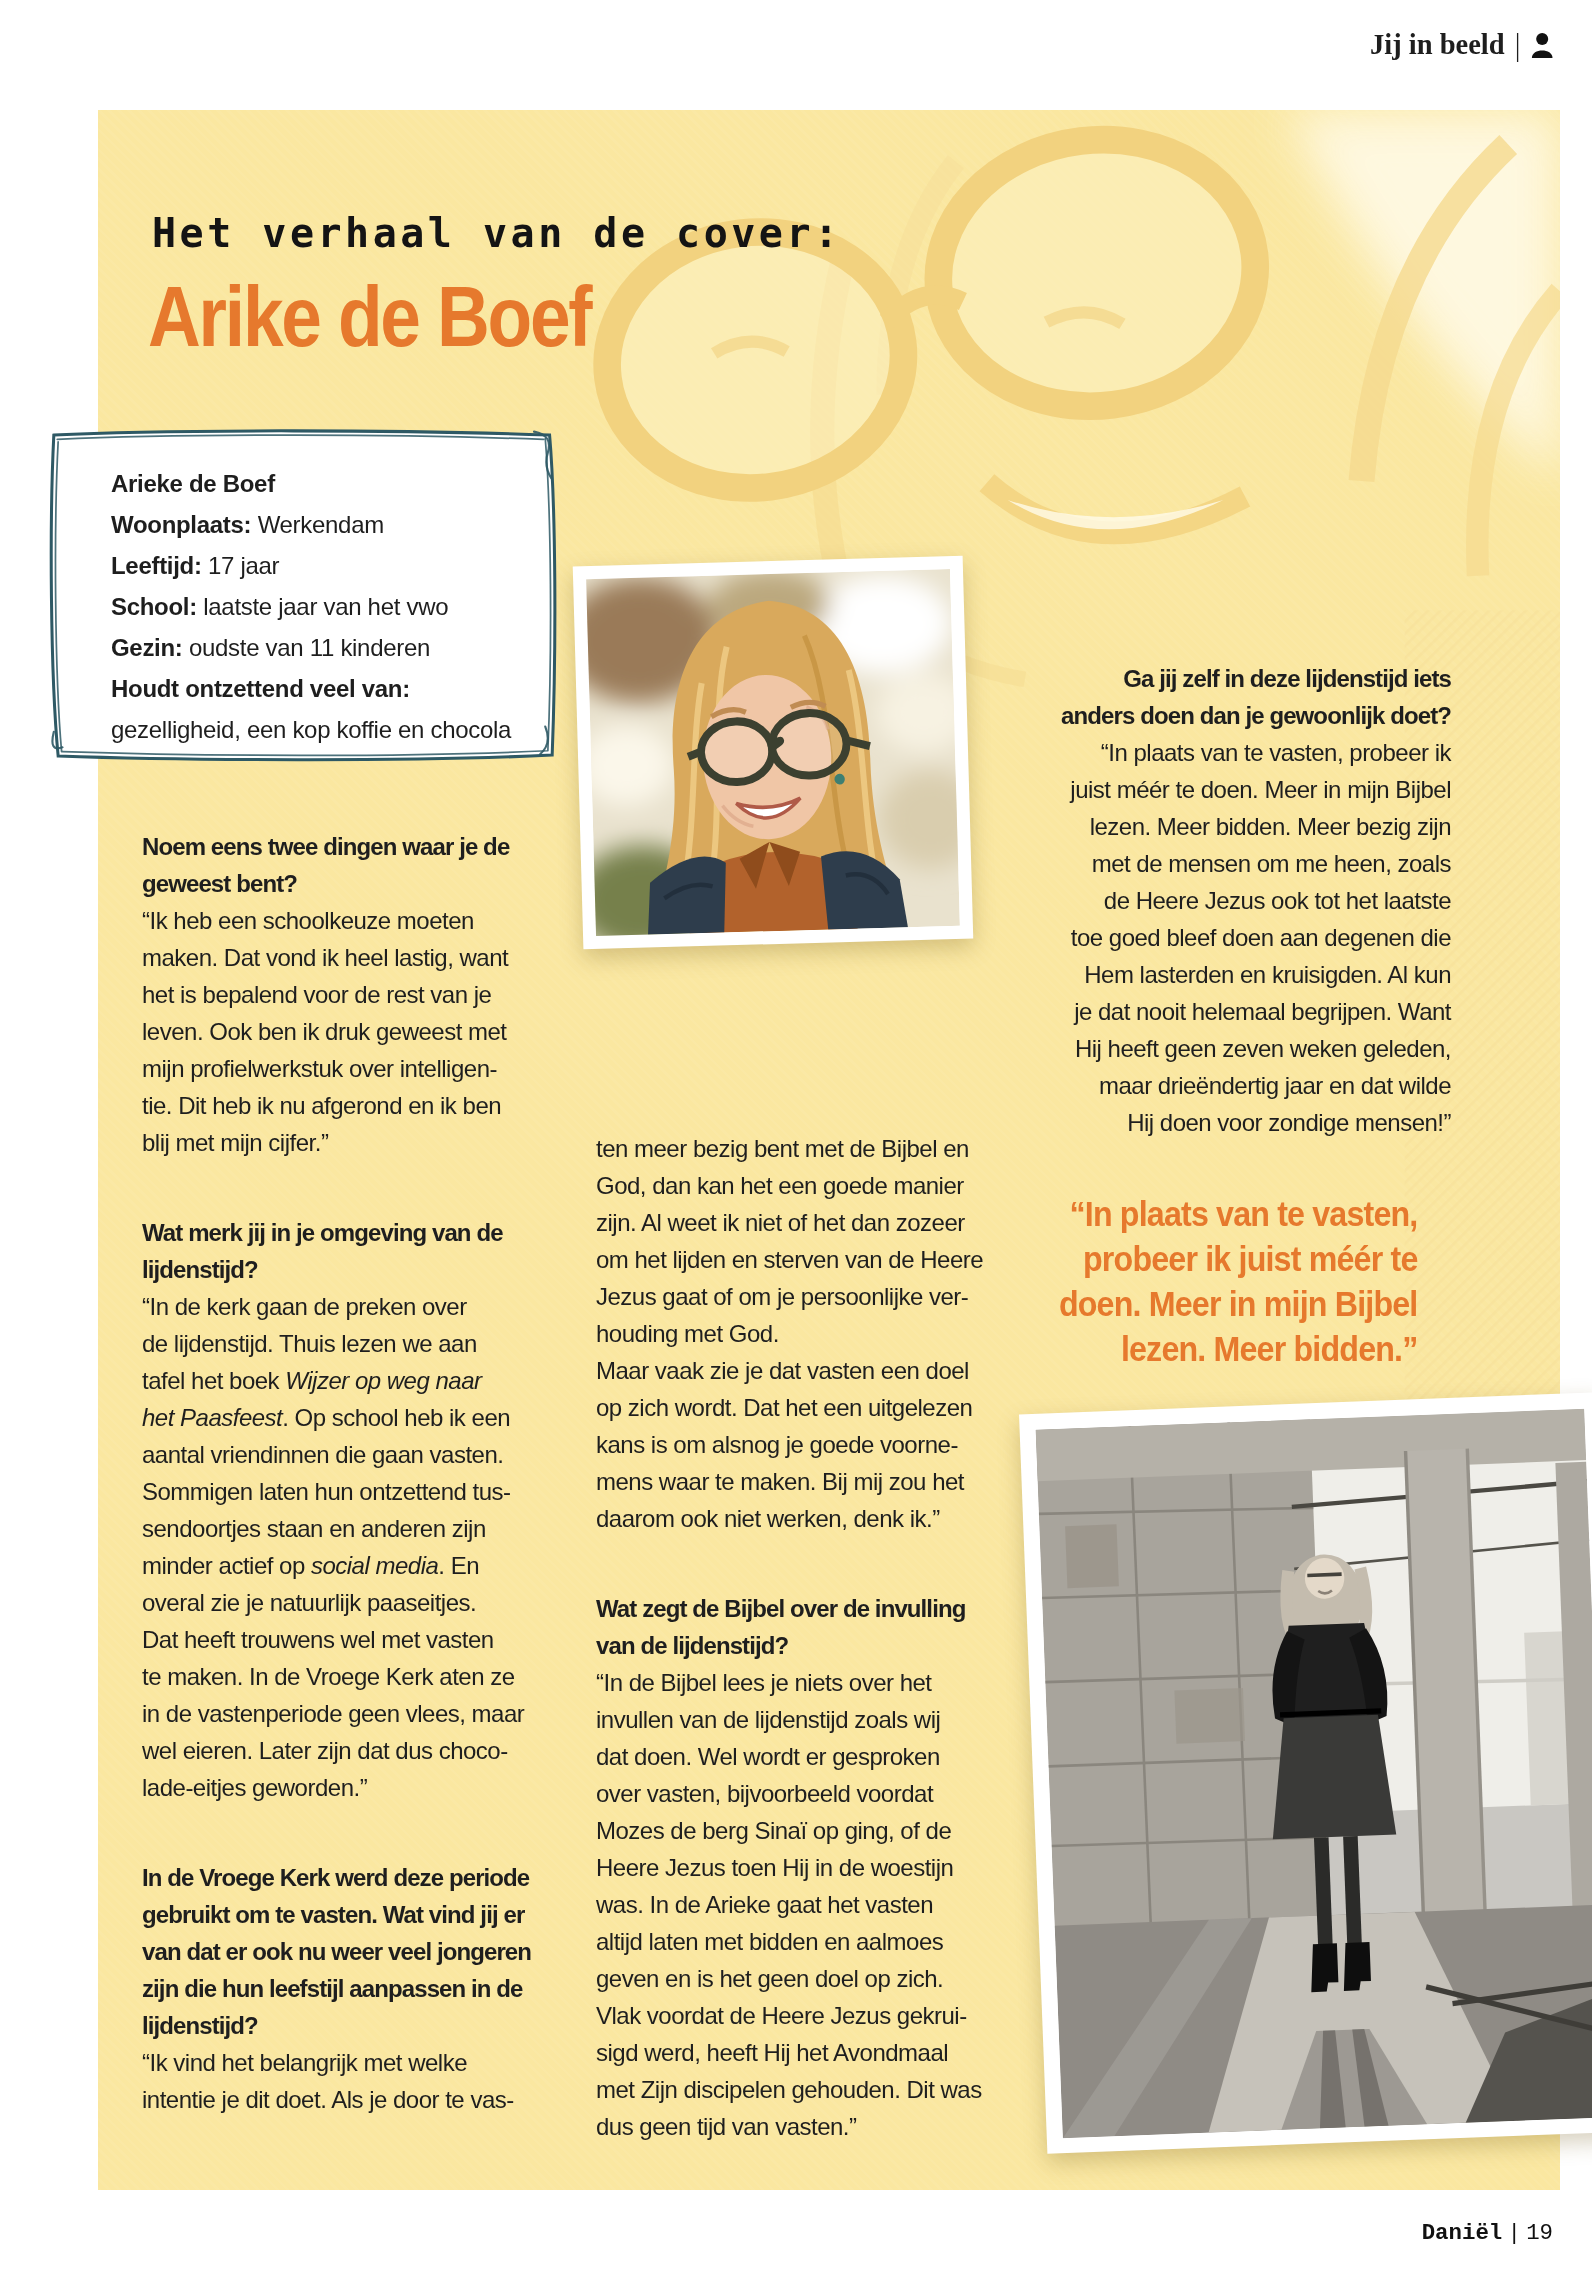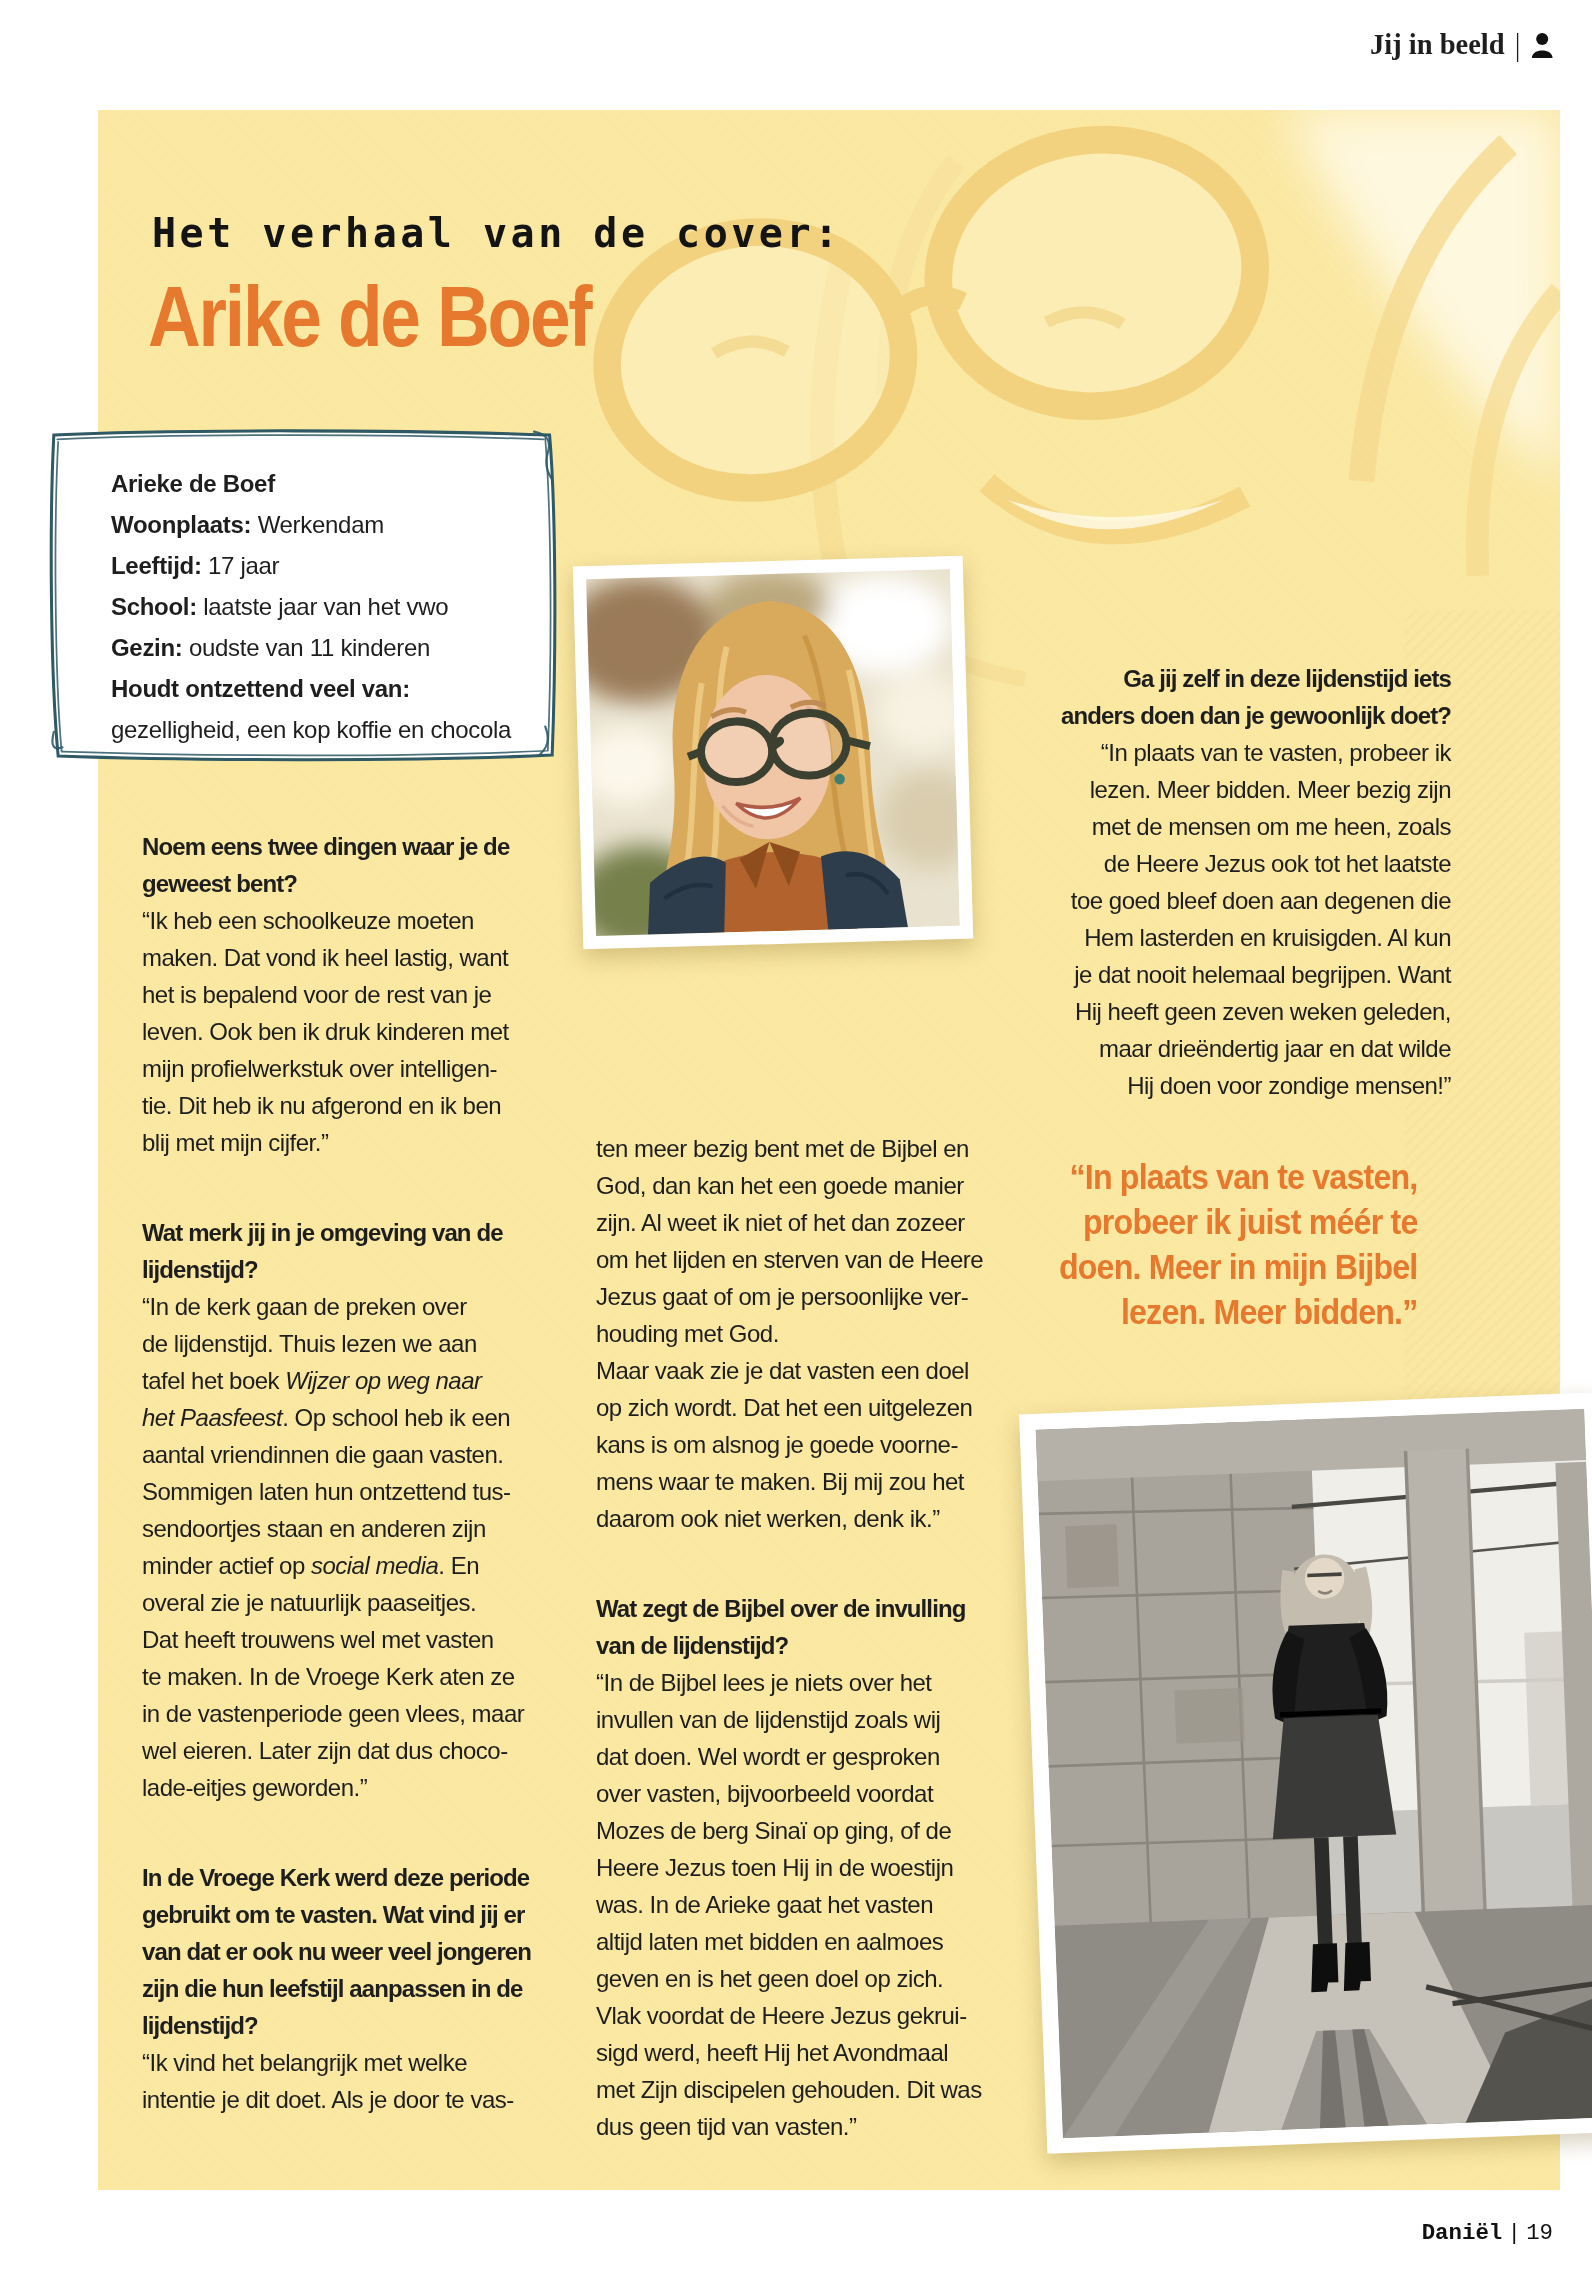--- a/index.html
+++ b/index.html
@@ -108,21 +108,21 @@
 
     <div class="col col1">
         <div class="blk q">
           <div class="ln"><span>Noem eens twee dingen waar je de</span></div>
           <div class="ln"><span>geweest bent?</span></div>
         </div>
         <div class="blk a">
           <div class="ln"><span>“Ik heb een schoolkeuze moeten</span></div>
           <div class="ln"><span>maken. Dat vond ik heel lastig, want</span></div>
           <div class="ln"><span>het is bepalend voor de rest van je</span></div>
-          <div class="ln"><span>leven. Ook ben ik druk kinderen met</span></div>
+          <div class="ln"><span>leven. Ook ben ik druk geweest met</span></div>
           <div class="ln"><span>mijn profielwerkstuk over intelligen-</span></div>
           <div class="ln"><span>tie. Dit heb ik nu afgerond en ik ben</span></div>
           <div class="ln"><span>blij met mijn cijfer.”</span></div>
         </div>
         <div class="blk q">
           <div class="ln"><span>Wat merk jij in je omgeving van de</span></div>
           <div class="ln"><span>lijdenstijd?</span></div>
         </div>
         <div class="blk a">
           <div class="ln"><span>“In de kerk gaan de preken over</span></div>
@@ -186,20 +186,21 @@
           <div class="ln"><span>dus geen tijd van vasten.”</span></div>
         </div>
       </div>
     <div class="col col3">
         <div class="blk q">
           <div class="ln"><span>Ga jij zelf in deze lijdenstijd iets</span></div>
           <div class="ln"><span>anders doen dan je gewoonlijk doet?</span></div>
         </div>
         <div class="blk a">
           <div class="ln"><span>“In plaats van te vasten, probeer ik</span></div>
+          <div class="ln"><span>juist méér te doen. Meer in mijn Bijbel</span></div>
           <div class="ln"><span>lezen. Meer bidden. Meer bezig zijn</span></div>
           <div class="ln"><span>met de mensen om me heen, zoals</span></div>
           <div class="ln"><span>de Heere Jezus ook tot het laatste</span></div>
           <div class="ln"><span>toe goed bleef doen aan degenen die</span></div>
           <div class="ln"><span>Hem lasterden en kruisigden. Al kun</span></div>
           <div class="ln"><span>je dat nooit helemaal begrijpen. Want</span></div>
           <div class="ln"><span>Hij heeft geen zeven weken geleden,</span></div>
           <div class="ln"><span>maar drieëndertig jaar en dat wilde</span></div>
           <div class="ln"><span>Hij doen voor zondige mensen!”</span></div>
         </div>

